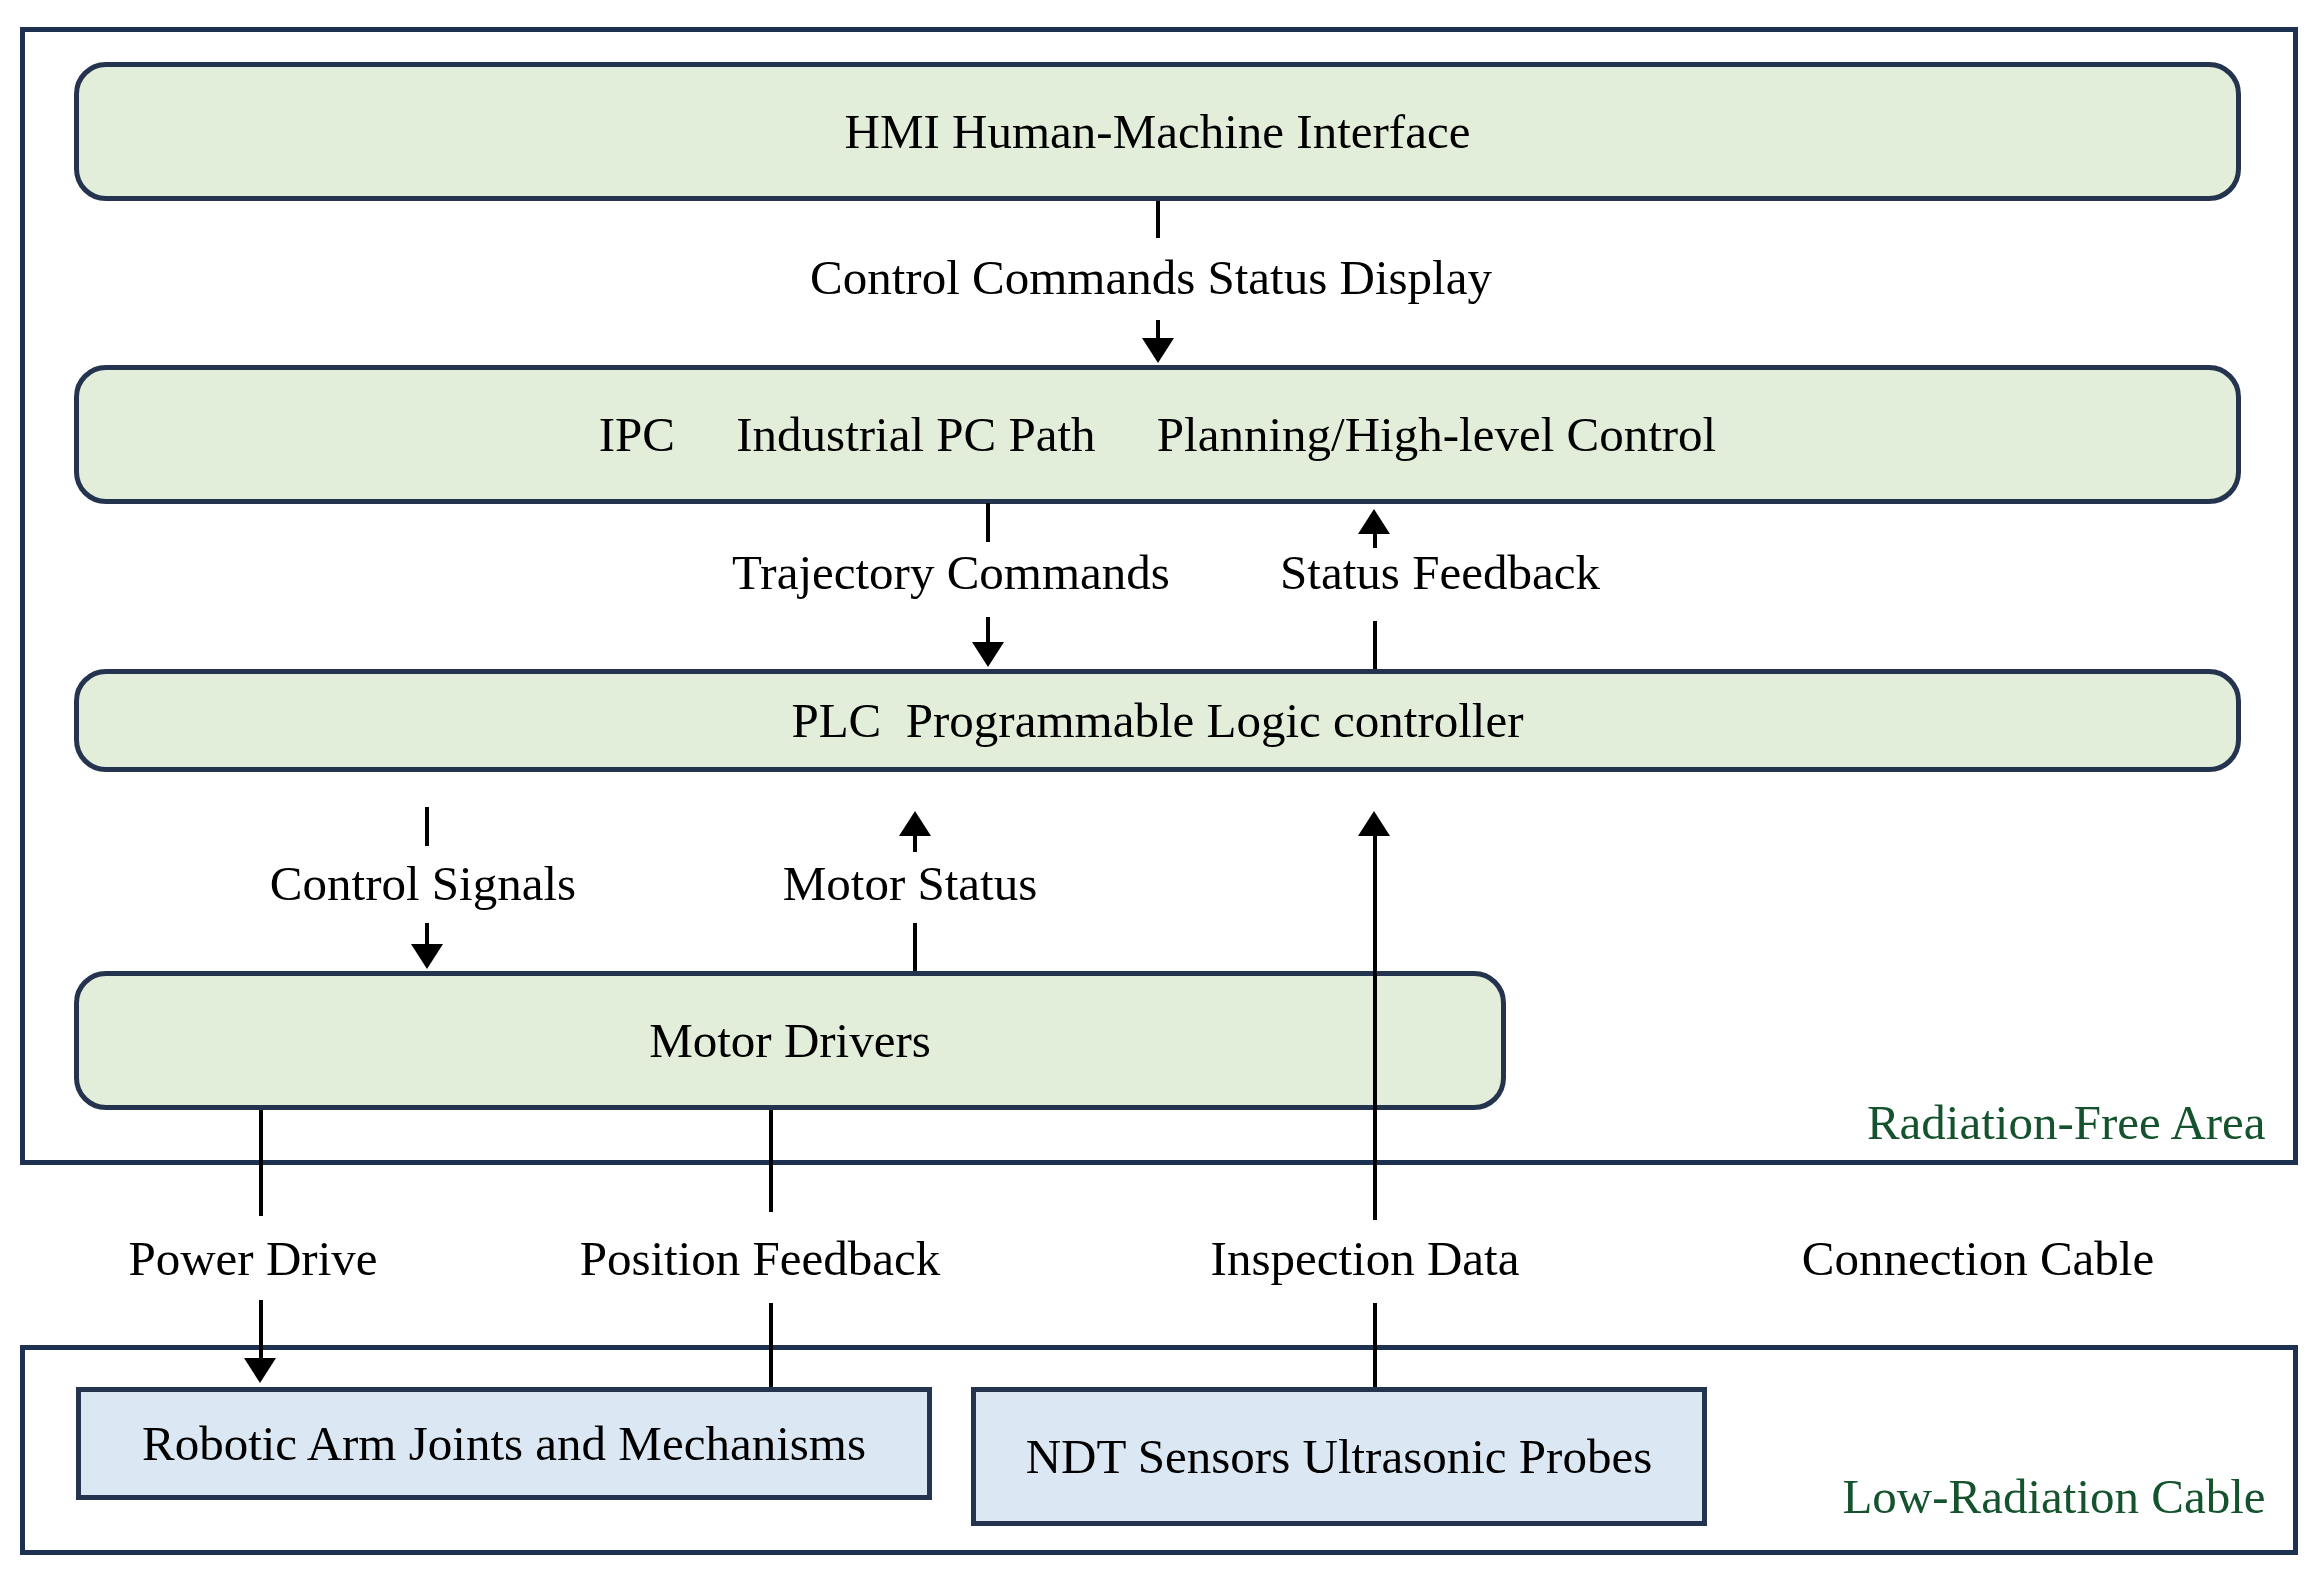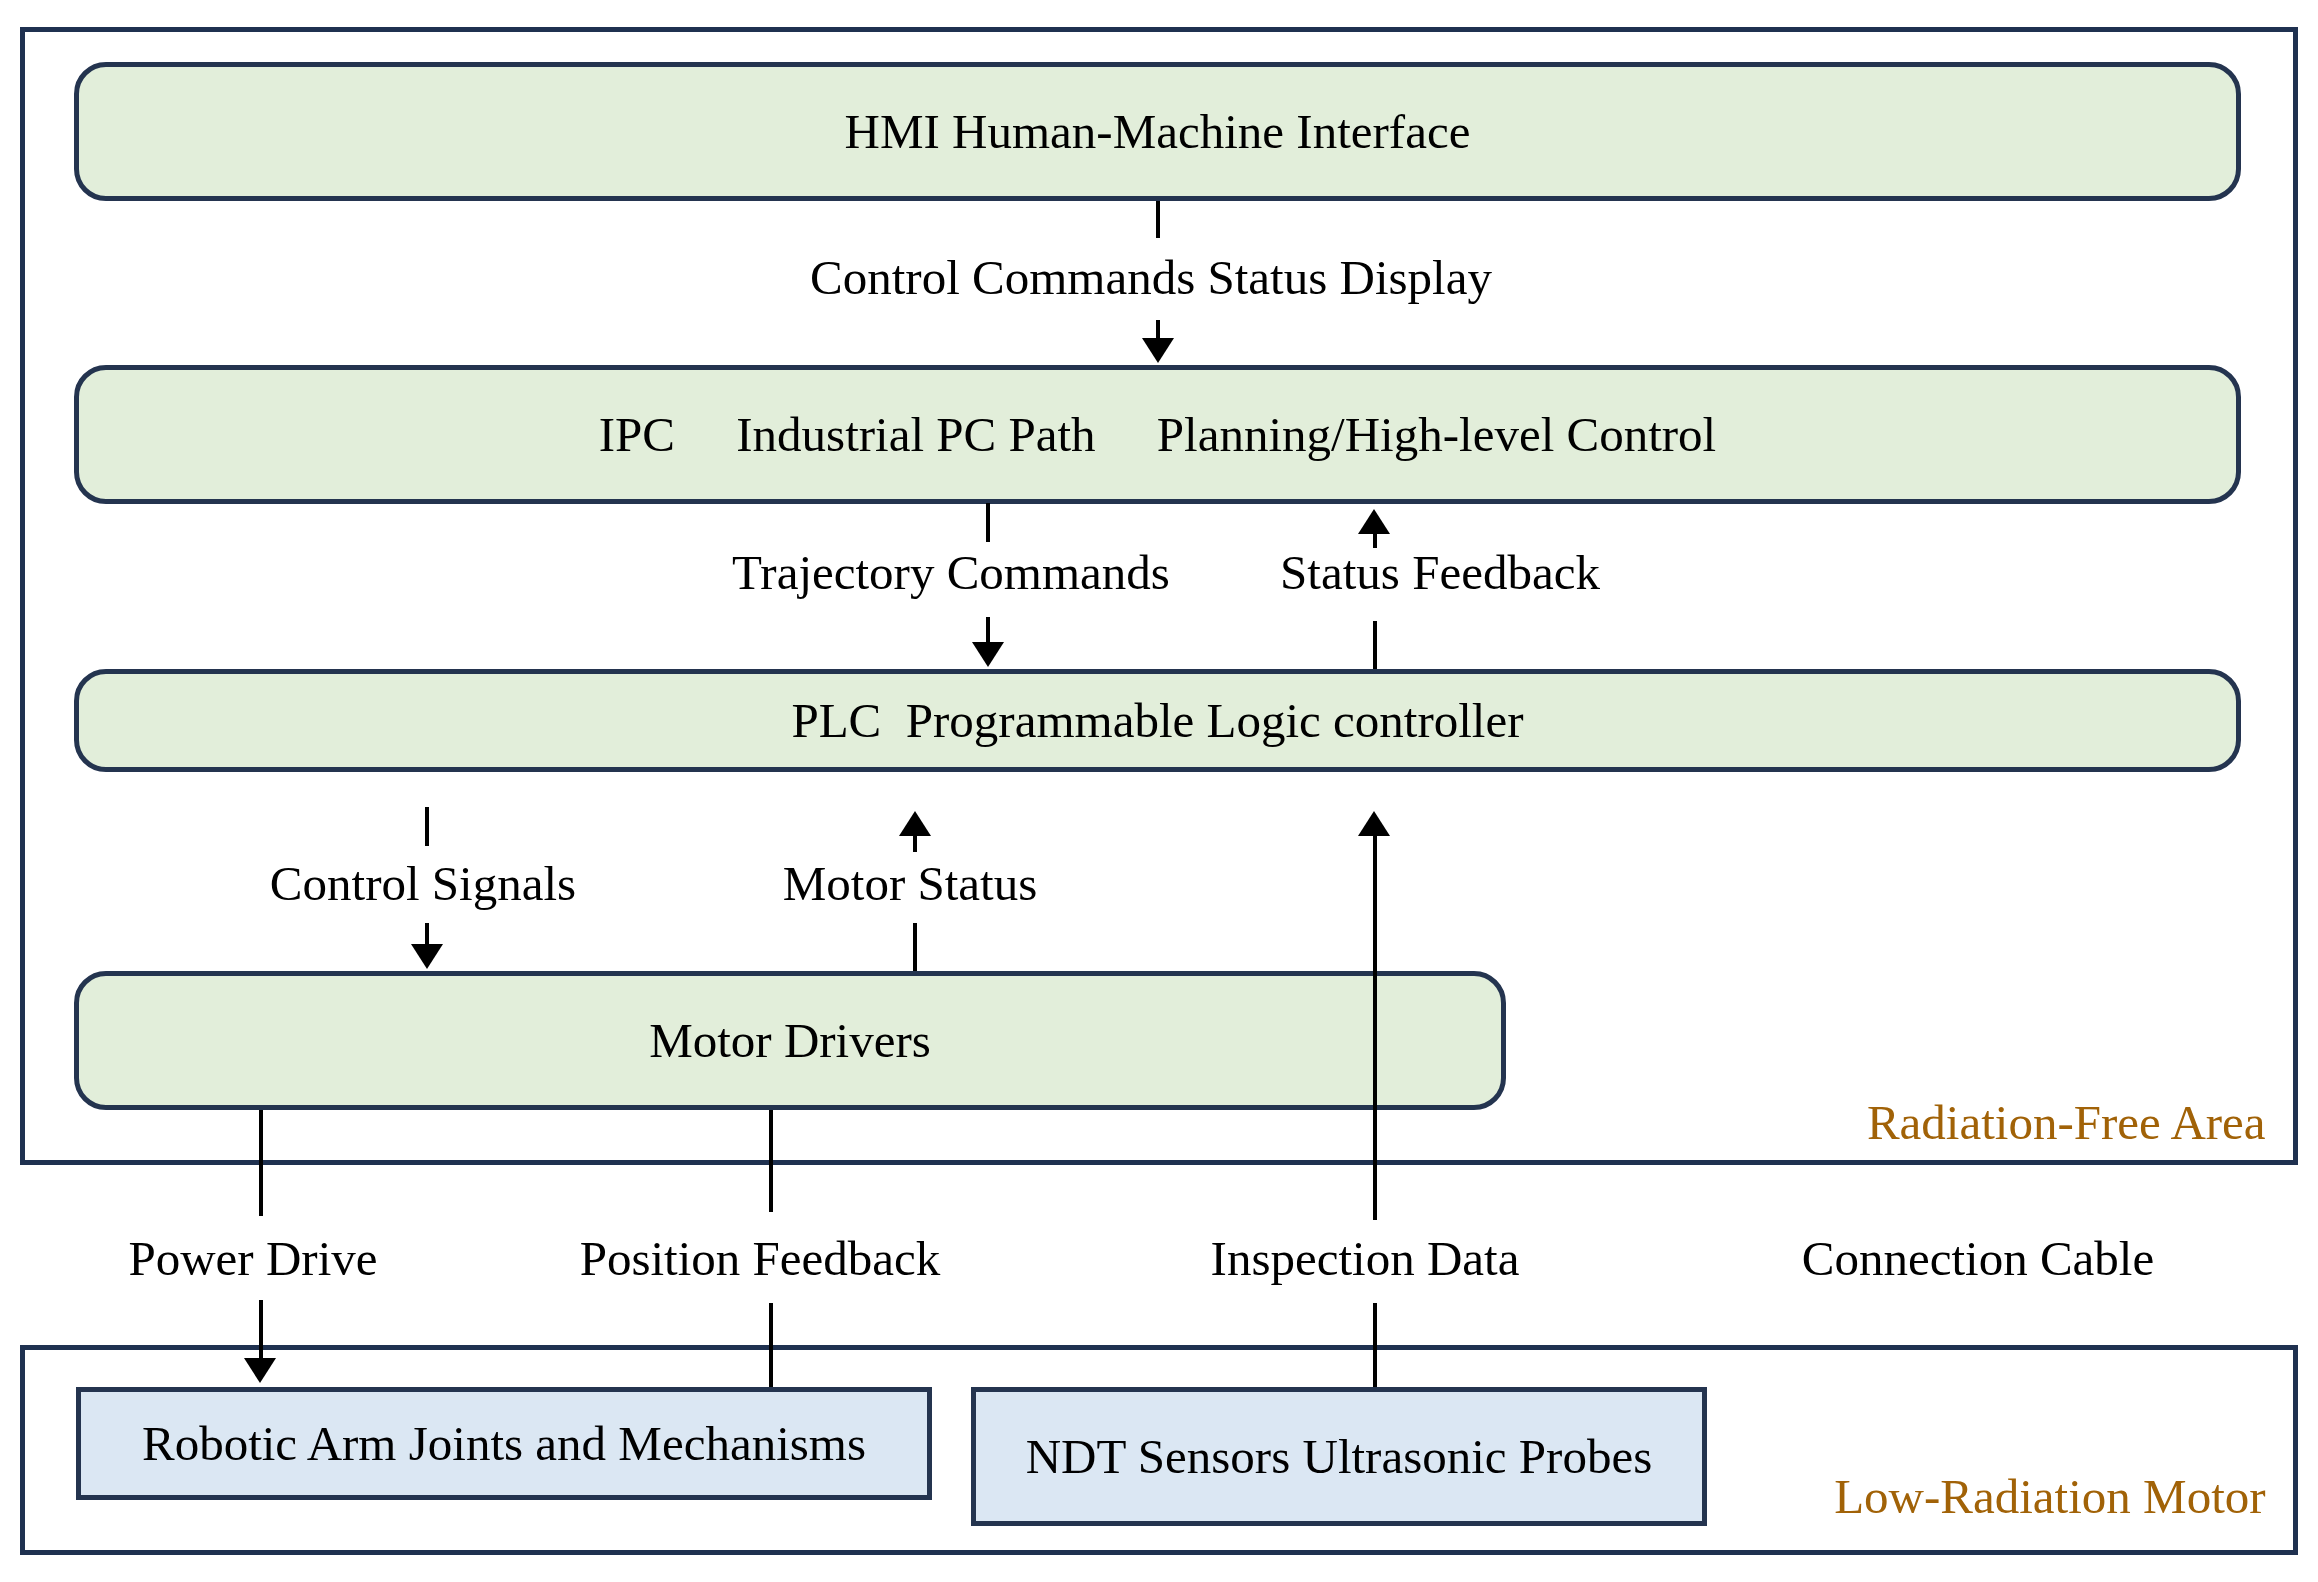--- a/index.html
+++ b/index.html
@@ -15,21 +15,21 @@
   .area-box {
     position: absolute;
     border: 5.3px solid #1f3150;
     background: #ffffff;
     box-sizing: border-box;
   }
   .area-label {
     position: absolute;
     font-size: 49px;
     white-space: nowrap;
-    color: #a16207;
+    color: #14532d;
   }
   .node {
     position: absolute;
     border: 5.3px solid #24344f;
     box-sizing: border-box;
     display: flex;
     align-items: center;
     justify-content: center;
   }
   .node.green { background: #e2eeda; border-radius: 32px; }
@@ -70,21 +70,21 @@
 </head>
 <body>
 
 <div id="canvas">
 
   <div class="area-box" style="left:19.6px; top:27px; width:2278px; height:1138px;">
     <span class="area-label" style="right:27px; bottom:9px;">Radiation-Free Area</span>
   </div>
 
   <div class="area-box" style="left:19.6px; top:1345px; width:2278px; height:210px;">
-    <span class="area-label" style="right:27px; bottom:25px;">Low-Radiation Motor</span>
+    <span class="area-label" style="right:27px; bottom:25px;">Low-Radiation Cable</span>
   </div>
 
   <div class="node green" style="left:74px; top:62px; width:2167px; height:139px;">
     <span class="node-label">HMI Human-Machine Interface</span>
   </div>
 
   <div class="node green" style="left:74px; top:365px; width:2167px; height:139px;">
     <span class="node-label">IPC     Industrial PC Path     Planning/High-level Control</span>
   </div>
 

